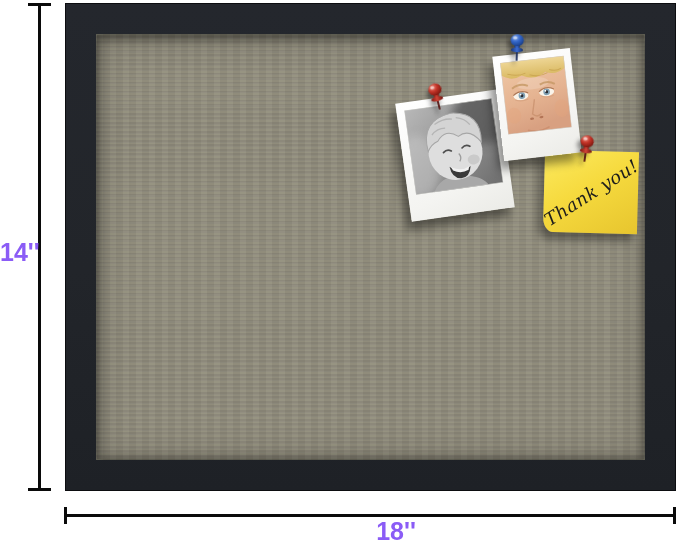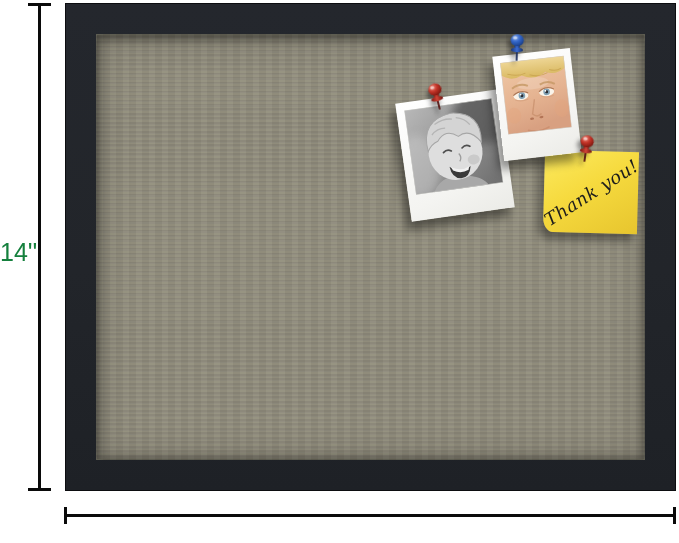--- a/index.html
+++ b/index.html
@@ -7,21 +7,21 @@
          font-family:"Liberation Sans",sans-serif;}
 
   
   .dim{position:absolute;background:#0a0a0a;}
   .dim-v{left:38px;top:3px;width:3px;height:488px;}
   .dim-v-cap{width:23px;height:3px;left:28px;}
   .dim-v-cap.top{top:3px;} .dim-v-cap.bot{top:488px;}
   .dim-h{left:64px;top:514px;width:612px;height:3px;}
   .dim-h-cap{width:3px;height:17px;top:507px;}
   .dim-h-cap.left{left:64px;} .dim-h-cap.right{left:673px;}
-  .dim-label{position:absolute;font-size:25px;color:#15803d;line-height:1;}
+  .dim-label{position:absolute;font-size:25px;color:#8b5cf6;line-height:1;font-weight:bold;}
   .label-height{left:0;top:240px;width:34px;text-align:right;}
   .label-width{left:354px;top:519px;width:84px;text-align:center;}
 
   
   .board{position:absolute;left:65px;top:3px;width:611px;height:488px;box-sizing:border-box;
          background:linear-gradient(180deg,#24272d 0%,#22252a 55%,#1e2126 100%);
          border:1px solid #0c0d10;z-index:1;}
   .fabric{position:absolute;left:30px;top:30px;right:30px;bottom:30px;
           background:
             repeating-linear-gradient(90deg, rgba(255,255,255,.025) 0 6px, rgba(0,0,0,.03) 6px 13px),
@@ -185,14 +185,15 @@
   </svg>
 
   <div class="dim dim-v"></div>
   <div class="dim dim-v-cap top"></div>
   <div class="dim dim-v-cap bot"></div>
   <div class="dim-label label-height">14''</div>
 
   <div class="dim dim-h"></div>
   <div class="dim dim-h-cap left"></div>
   <div class="dim dim-h-cap right"></div>
+  <div class="dim-label label-width">18''</div>
 
 </div>
 
 </body></html>

